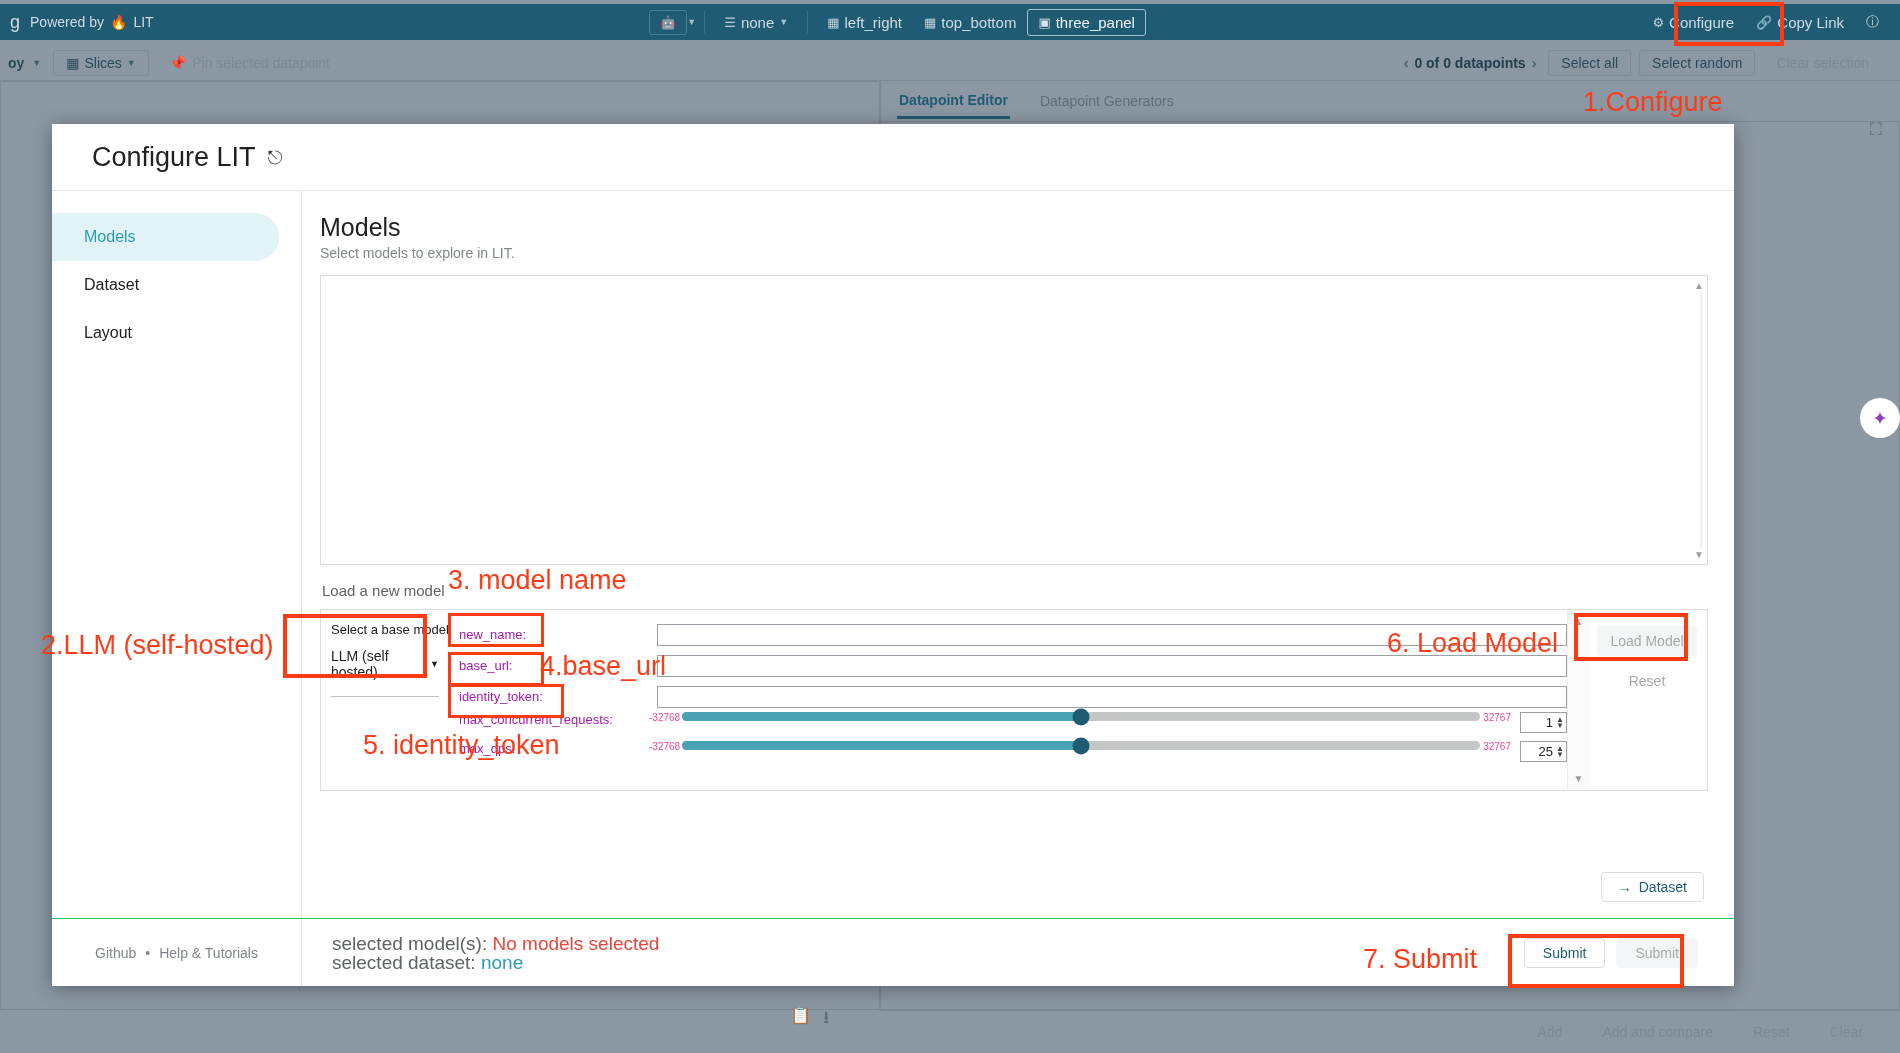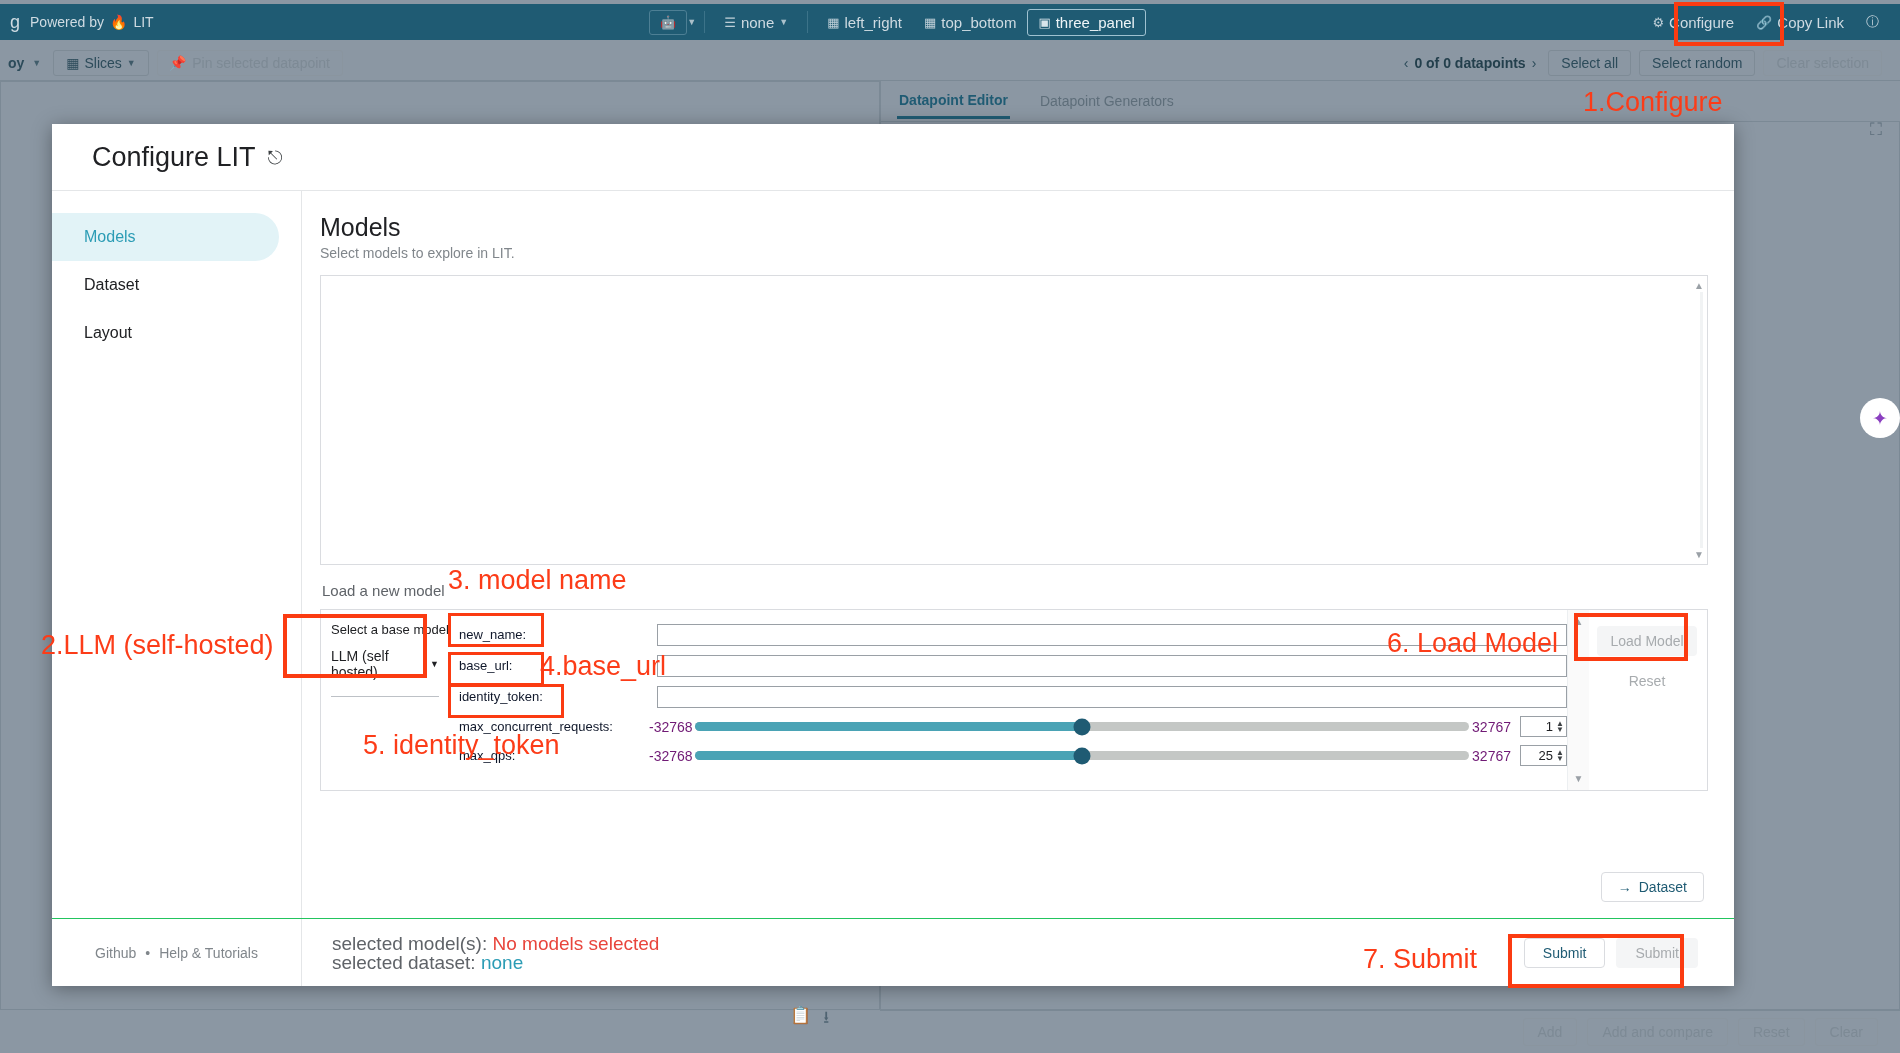--- a/index.html
+++ b/index.html
@@ -118,26 +118,26 @@
     width:126px; flex:none; padding:12px 8px 0 10px;
   }
   .base-model-label{ font-size:13px; color:#202124; white-space:nowrap;}
   .base-model-select{
     margin-top:11px; display:flex; align-items:center; justify-content:space-between;
     font-size:14px; color:#202124; border-bottom:1px solid #bdc1c6; padding-bottom:16px;
     width:108px; cursor:pointer;
   }
   .fields-col{ flex:1; padding:9px 0 0 12px; min-width:0; position:relative; }
   .field-row{ display:flex; align-items:center; height:31px; gap:8px; }
-  .field-label{ font-size:13px; color:#0f172a; width:190px; flex:none; white-space:nowrap;}
+  .field-label{ font-size:13px; color:#a21caf; width:190px; flex:none; white-space:nowrap;}
   .field-input{
     flex:1; height:22px; border:1px solid #9aa0a6; background:#fff;
   }
-  .slider-row{ display:flex; align-items:center; height:29px; gap:0; }
-  .slider-min, .slider-max{ font-size:14px; color:#701a75; flex:none;}
+  .slider-row{ display:flex; align-items:flex-start; height:29px; gap:0; }
+  .slider-min, .slider-max{ font-size:10px; color:#ec4899; flex:none;}
   .slider-min{ margin-right:2px;}
   .slider-max{ margin-left:3px; }
   .slider-track{
     flex:1; height:9px; border-radius:5px; background:#c4c7c5; position:relative;
   }
   .slider-fill{ position:absolute; left:0; top:0; bottom:0; border-radius:5px; background:#4aa3b5; }
   .slider-thumb{
     position:absolute; top:50%; width:17px; height:17px; border-radius:50%;
     background:#1f5b73; transform:translate(-50%,-50%);
   }

